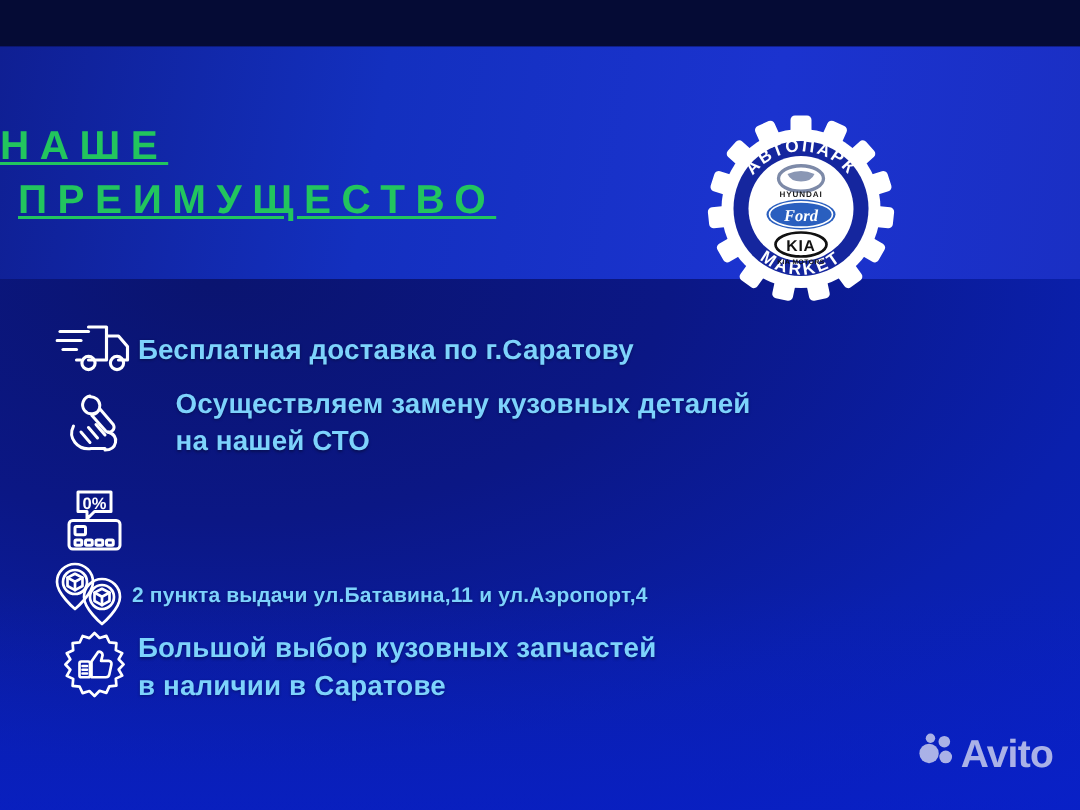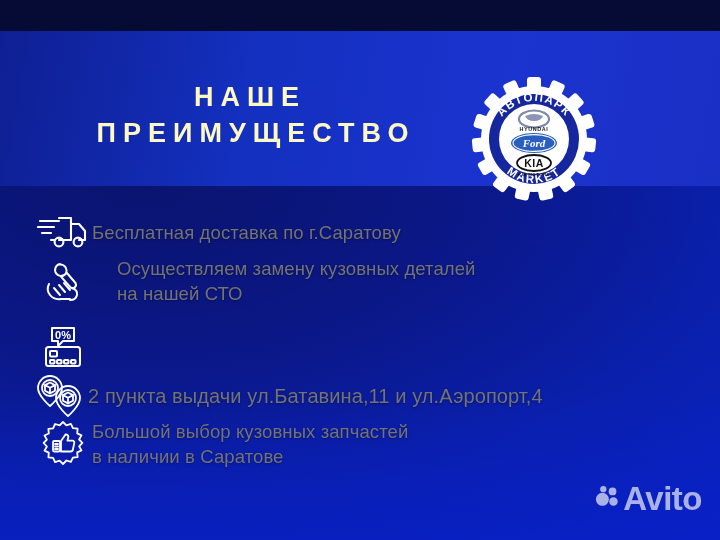--- a/index.html
+++ b/index.html
@@ -48,26 +48,27 @@
   
   .hero-wrap {
     position: absolute;
     left: 0; top: 31px;
     width: 720px; height: 155px;
   }
   .hero-title {
     position: absolute;
     left: 0; top: 48px;
     width: 500px;
-    text-align: center;
-    color: #fef9c3;
+    text-align: left;
+    color: #22c55e;
     font-weight: bold;
     font-size: 27px;
     line-height: 36px;
     letter-spacing: 7px;
+    text-decoration: underline;
   }
   .hero-line2 {
     display: block;
     padding-left: 12px;
   }
 
   
   .emblem {
     position: absolute;
     left: 470px;
@@ -90,48 +91,48 @@
   }
   .feature .icon-box {
     width: 58px;
     flex: 0 0 58px;
     height: 50px;
     display: flex;
     align-items: center;
     justify-content: center;
   }
   .feature .ftext {
-    color: #737373;
-    font-weight: normal;
+    color: #7dd3fc;
+    font-weight: bold;
     font-size: 18.5px;
     line-height: 25px;
     white-space: pre-line;
     letter-spacing: 0.1px;
     text-shadow: 0 1px 2px rgba(0,0,0,0.35);
   }
   .f0 { top: 21px; }
   .f1 { top: 70px; gap: 25px; }
   .f2 { top: 136px; }
   .f3 { top: 185px; left: 30px; }
   .f4 { top: 233px; }
 
-  .f3 .ftext { font-size: 20px; }
+  .f3 .ftext { font-size: 14px; }
 
   
   .avito {
     position: absolute;
     right: 18px;
     bottom: 22px;
     display: flex;
     align-items: center;
     opacity: 0.72;
   }
   .avito-word {
     color: #e8eaf6;
-    font-size: 33px;
+    font-size: 26px;
     font-weight: bold;
     letter-spacing: -0.5px;
     margin-left: 4px;
   }
 </style>
 </head>
 <body>
 
 <div id="poster">
 

